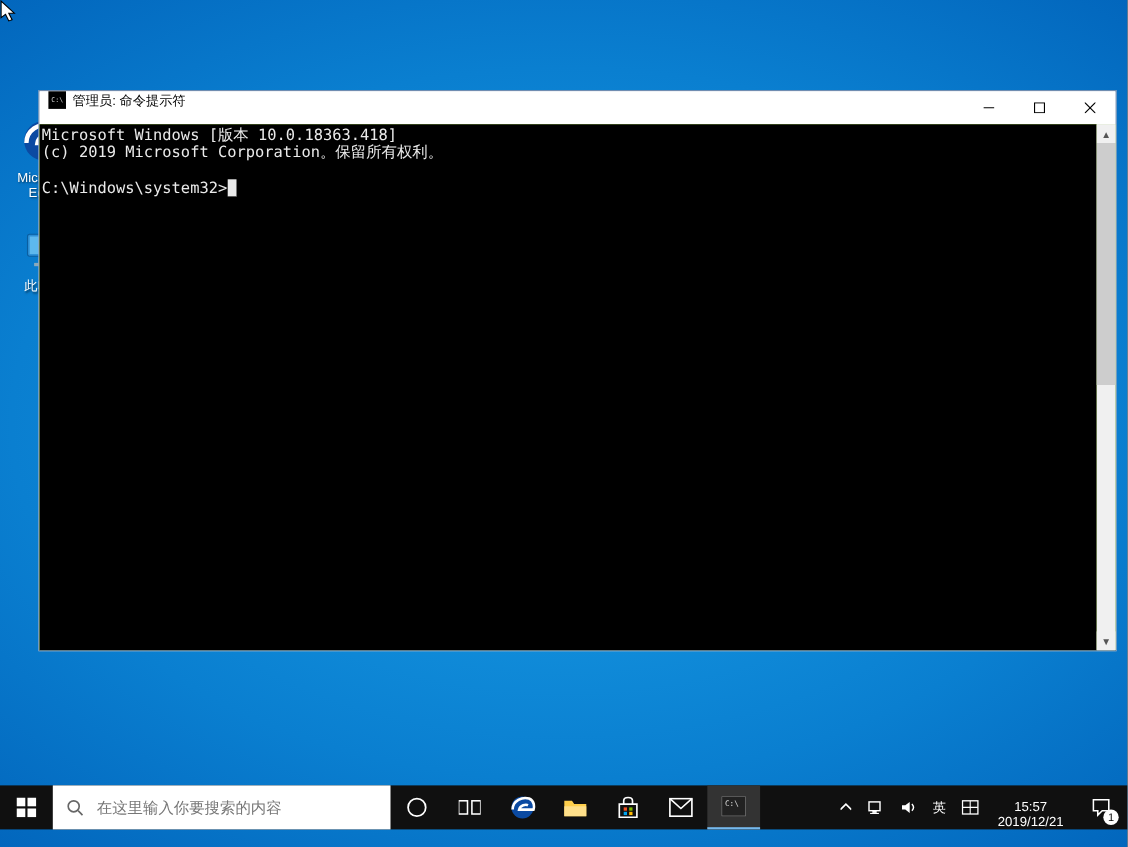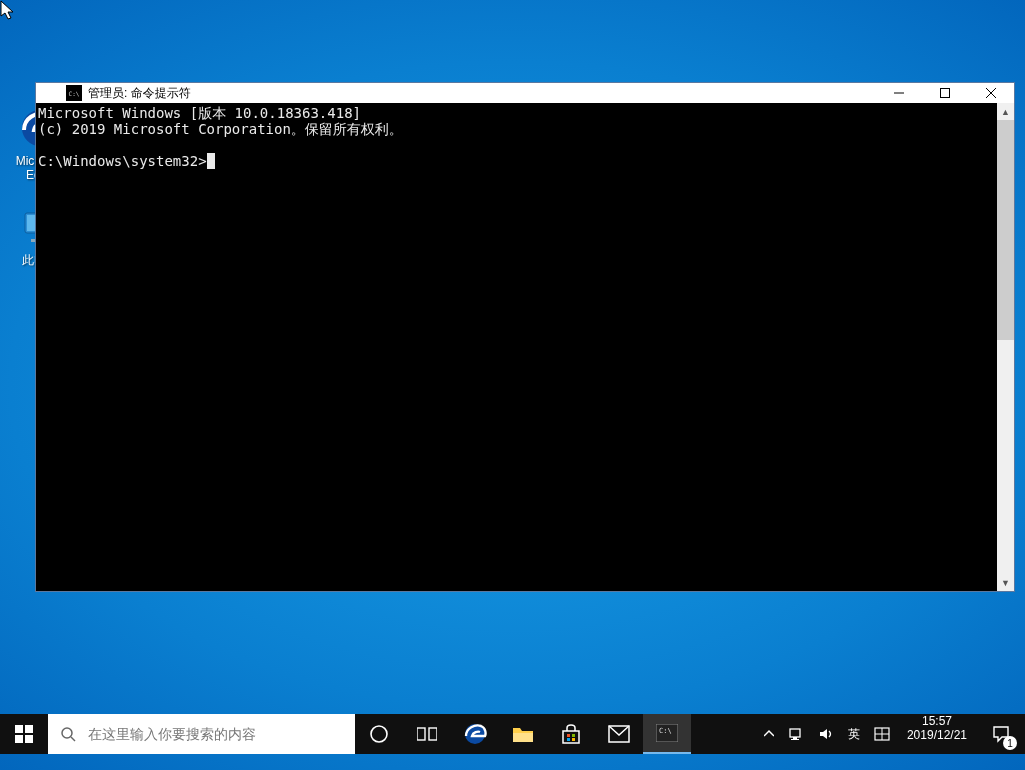--- a/index.html
+++ b/index.html
@@ -33,26 +33,25 @@
   
   .window {
     position: absolute;
     left: 35px; top: 82px;
     width: 980px; height: 510px;
     background: #fff;
     border: 1px solid #5a78a0;
     display: flex; flex-direction: column;
   }
   .titlebar {
-    height: 20px; background: #fff;
-    display: flex; align-items: center;
+    height: 30px; background: #fff;
+    display: flex; 
     font-size: 12px;
     color: #000;
     user-select: none;
-    padding-left: 22px;
   }
   .titlebar .app-icon {
     width: 16px; height: 16px; margin-left: 8px; margin-right: 6px;
     background: #000; position: relative; display:flex; align-items:center; justify-content:center;
   }
   .titlebar .app-icon::before { content:"C:\\"; color:#ccc; font-size:6px; font-family:monospace; }
   .win-controls { margin-left: auto; display: flex; height: 100%; }
   .win-btn { width: 46px; display:flex; align-items:center; justify-content:center; font-size:12px; color:#000; cursor:pointer; }
 
   .terminal-wrap { flex:1; background:#84cc16; position:relative; display:flex; }
@@ -95,21 +94,21 @@
     border:none; outline:none; flex:1; height:100%; font-size:14px; color:#333; background:transparent;
   }
   .tb-search input::placeholder { color:#777; }
 
   .tb-item { width:48px; display:flex; align-items:center; justify-content:center; cursor:pointer; }
   .tb-item.active { background:#333; border-bottom:2px solid #76b9ed; }
 
   .tb-tray { margin-left:auto; display:flex; align-items:stretch; }
   .tray-item { padding:0 7px; display:flex; align-items:center; justify-content:center; cursor:pointer; font-size:12px; }
   .tray-text { font-size:12px; line-height:1; }
-  .tray-clock { padding:0 10px; display:flex; flex-direction:column; align-items:center; justify-content:flex-start; font-size:12px; line-height:14px; cursor:pointer;}
+  .tray-clock { padding:0 10px; display:flex; flex-direction:column; align-items:center; justify-content:flex-end; font-size:12px; line-height:14px; cursor:pointer;}
   .tray-notif { width:48px; display:flex; align-items:center; justify-content:center; cursor:pointer; position:relative;}
   .notif-badge {
     position:absolute; right:8px; bottom:4px; width:14px; height:14px; border-radius:50%;
     background:#fff; color:#000; font-size:10px; display:flex; align-items:center; justify-content:center;
   }
 
   svg { display:block; }
 </style>
 </head>
 <body>

